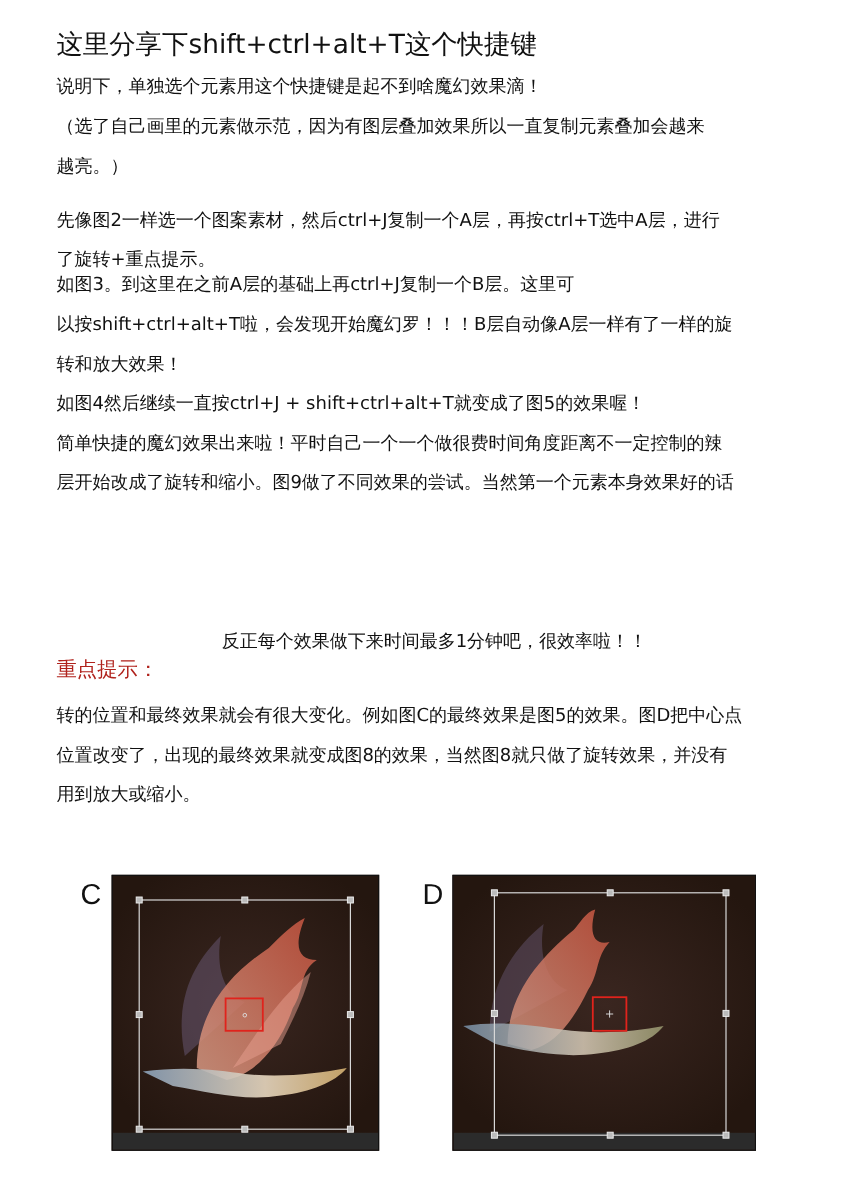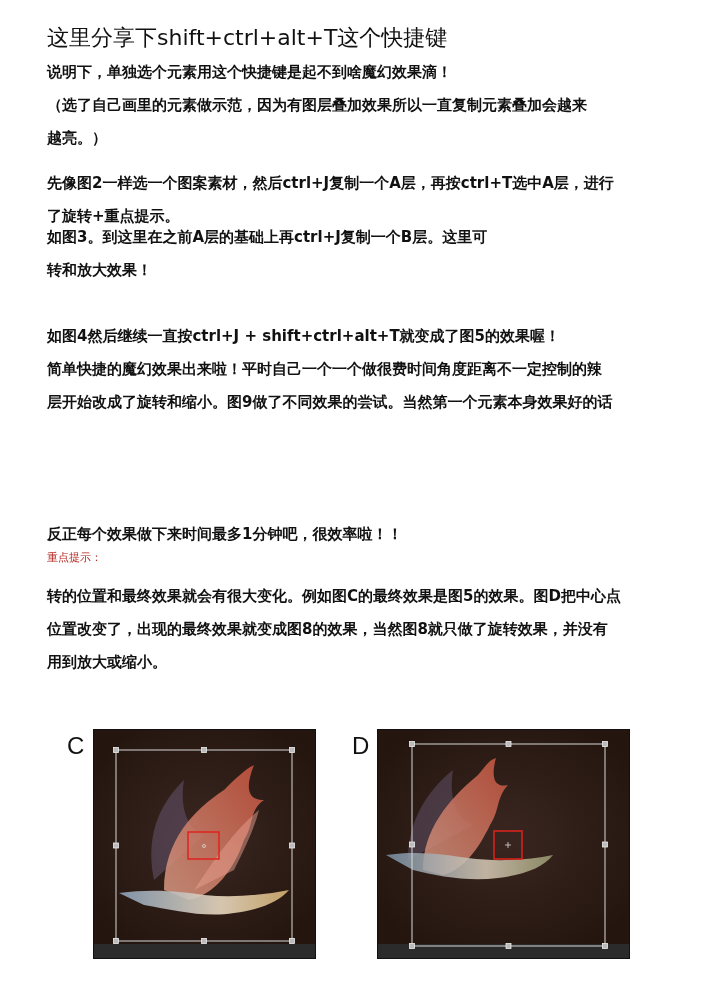--- a/index.html
+++ b/index.html
@@ -1,21 +1,21 @@
 <!DOCTYPE html>
 <html><head>
 <meta charset="utf-8">
 <style>
   html, body { margin: 0; padding: 0; background: #ffffff; }
   body { width: 707px; height: 1000px; position: relative; overflow: hidden;
          font-family: "DejaVu Sans", "Liberation Sans", sans-serif; color: #111; }
   .title { position: absolute; left: 47px; top: 26px; font-size: 22px; line-height: 24px; white-space: nowrap; }
   .para { position: absolute; left: 47px; width: 630px; font-size: 15px; line-height: 33px; }
-  .line { display: block; white-space: nowrap; height: 33px; font-weight: bold; }
-  .note { position: absolute; left: 47px; top: 545px; font-size: 11px; color: #b0221c; line-height: 26px; }
+  .line { display: block; white-space: nowrap; height: 33px; }
+  .note { position: absolute; left: 47px; top: 545px; font-size: 17px; color: #b0221c; line-height: 26px; }
   .figlabel { position: absolute; font-size: 24px; font-family: "Liberation Sans", sans-serif; color: #111; }
   .fig { position: absolute; background: #2d1c17; overflow: hidden; border: 1px solid #111; box-sizing: border-box; }
   .fig svg { position: absolute; left: 0; top: 0; }
 </style>
 </head>
 <body>
 
 <div class="title">这里分享下shift+ctrl+alt+T这个快捷键</div>
 
 <div class="para" style="top:56px;">
@@ -24,30 +24,31 @@
 <div class="para" style="top:89px;">
   <span class="line">（选了自己画里的元素做示范，因为有图层叠加效果所以一直复制元素叠加会越来</span>
   <span class="line">越亮。）</span>
 </div>
 <div class="para" style="top:155px;margin-top:12px;">
   <span class="line">先像图2一样选一个图案素材，然后ctrl+J复制一个A层，再按ctrl+T选中A层，进行</span>
   <span class="line">了旋转+重点提示。</span>
 </div>
 <div class="para" style="top:221px;">
   <span class="line">如图3。到这里在之前A层的基础上再ctrl+J复制一个B层。这里可</span>
+  <span class="line">以按shift+ctrl+alt+T啦，会发现开始魔幻罗！！！B层自动像A层一样有了一样的旋</span>
   <span class="line">转和放大效果！</span>
 </div>
 <div class="para" style="top:320px;">
   <span class="line">如图4然后继续一直按ctrl+J  +  shift+ctrl+alt+T就变成了图5的效果喔！</span>
 </div>
 <div class="para" style="top:353px;">
   <span class="line">简单快捷的魔幻效果出来啦！平时自己一个一个做很费时间角度距离不一定控制的辣</span>
   <span class="line">层开始改成了旋转和缩小。图9做了不同效果的尝试。当然第一个元素本身效果好的话</span>
 </div>
-<div class="para" style="top:518px;">
+<div class="para" style="top:518px;text-align:center;">
   <span class="line">反正每个效果做下来时间最多1分钟吧，很效率啦！！</span>
 </div>
 
 <div class="note">重点提示：</div>
 
 <div class="para" style="top:580px;">
   <span class="line">转的位置和最终效果就会有很大变化。例如图C的最终效果是图5的效果。图D把中心点</span>
   <span class="line">位置改变了，出现的最终效果就变成图8的效果，当然图8就只做了旋转效果，并没有</span>
   <span class="line">用到放大或缩小。</span>
 </div>

